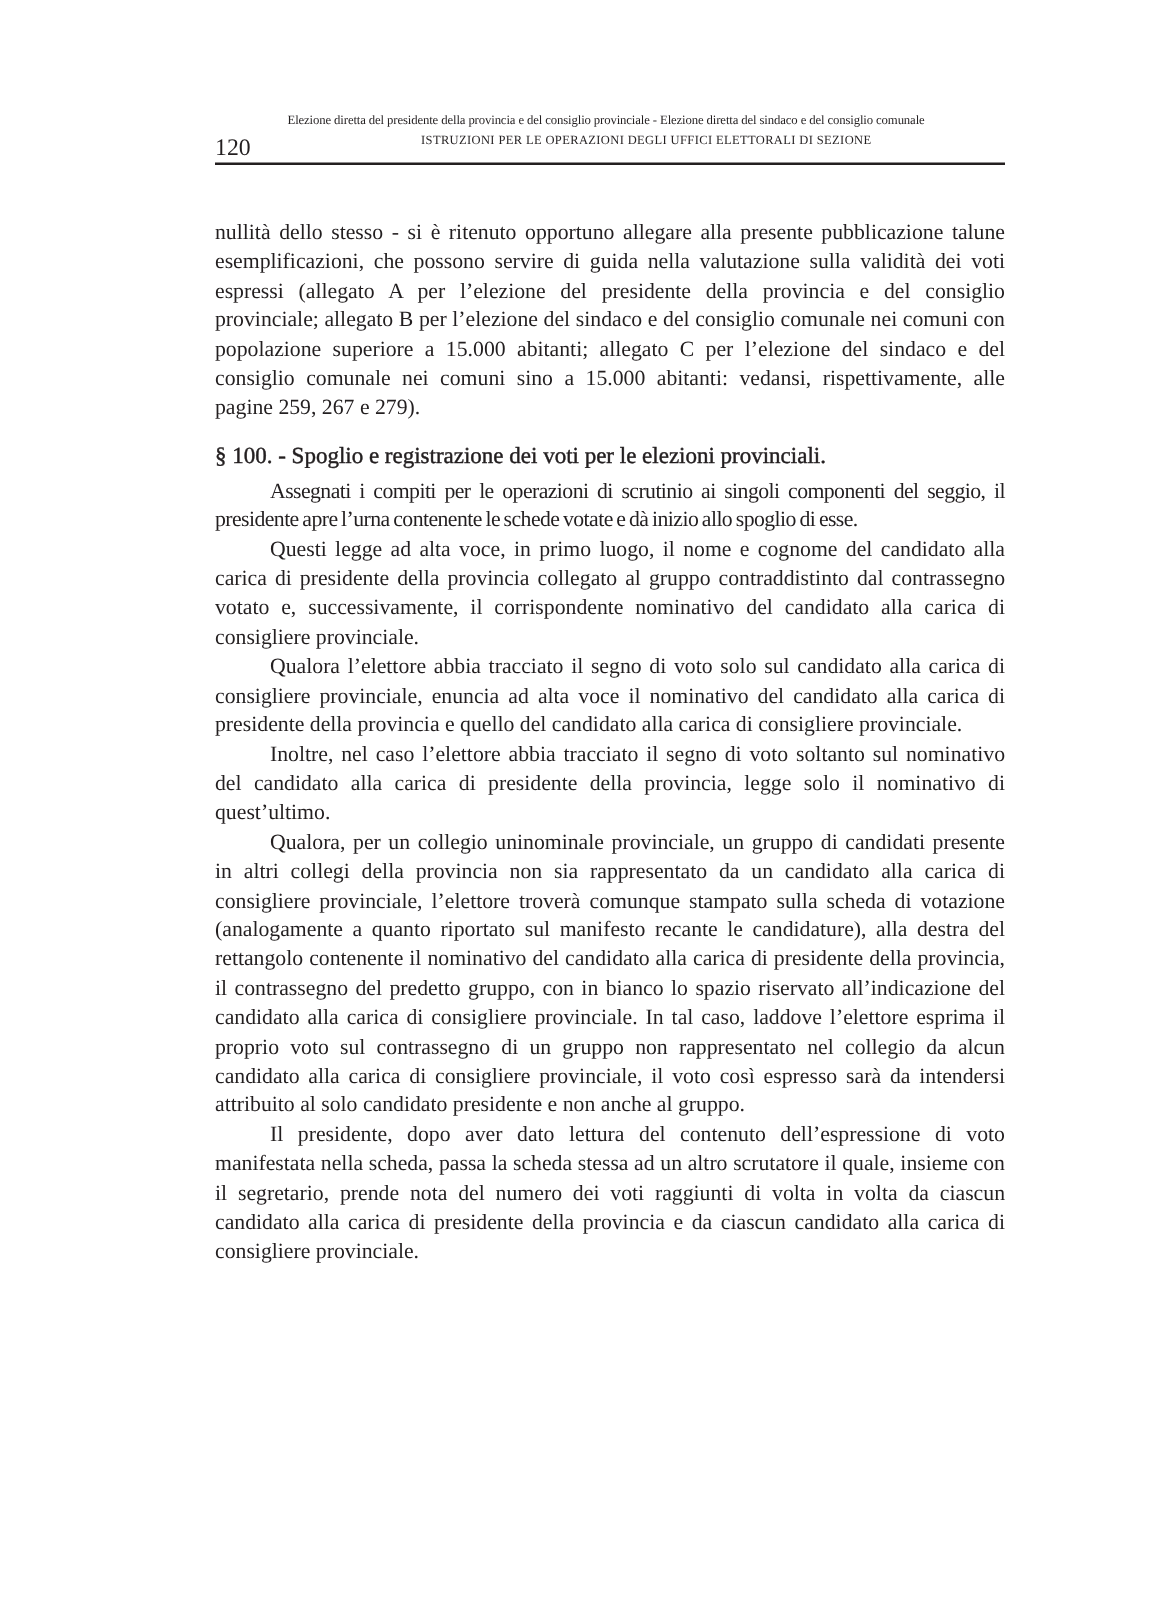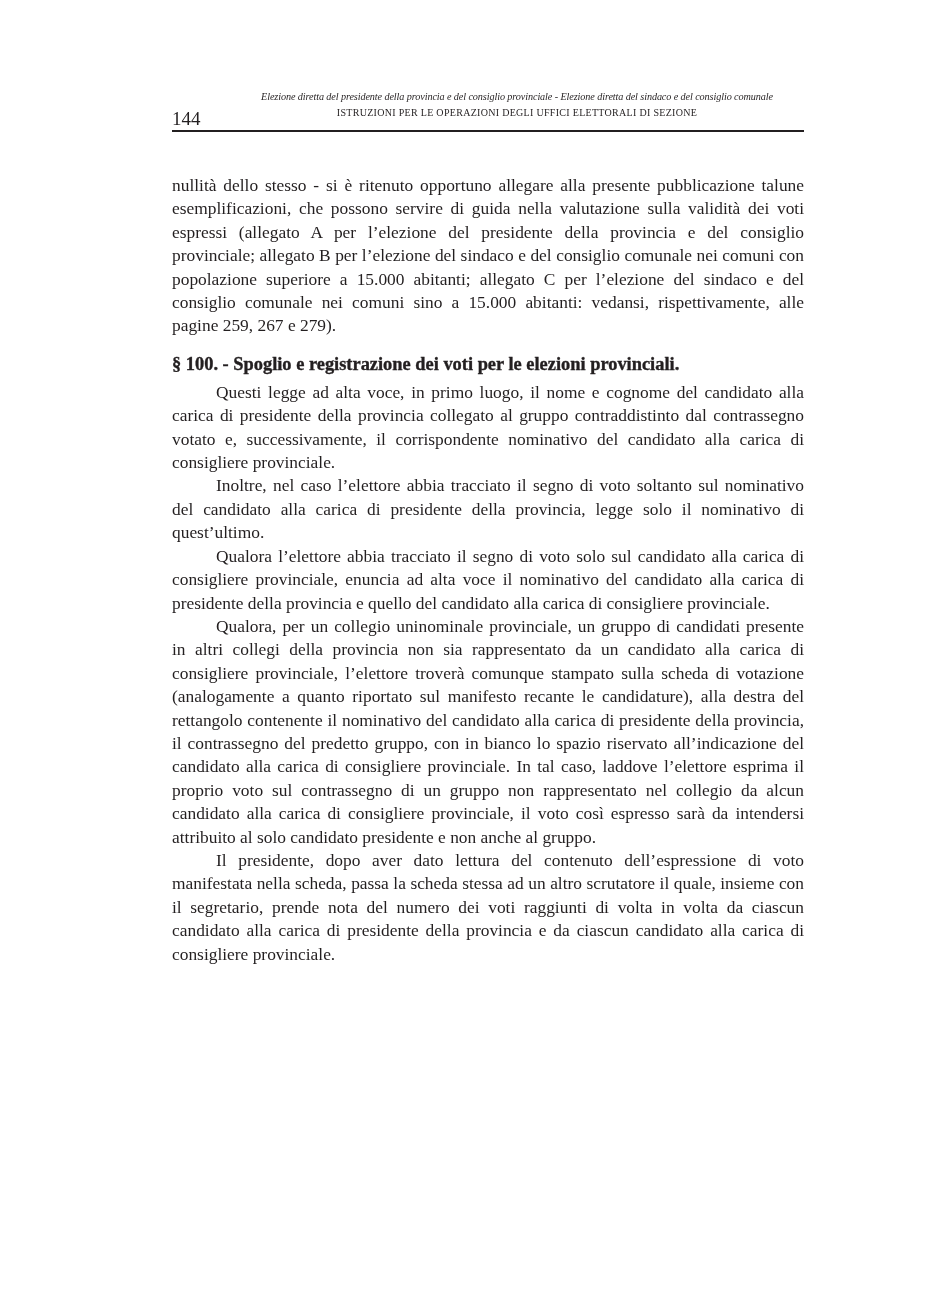--- a/index.html
+++ b/index.html
@@ -12,54 +12,55 @@
   .running-head {
     position: relative; height: 42px;
     border-bottom: 2px solid #231f20;
   }
   .page-number {
     position: absolute; left: 0; bottom: 1px;
     font-size: 19px; line-height: 20px;
   }
   .head-line1 {
     position: absolute; left: 58px; right: 0; top: 3px;
-    text-align: center; font-style: italic; font-size: 10.2px; line-height: 12px;
+    text-align: left; font-size: 10.2px; line-height: 12px;
     letter-spacing: -0.1px; white-space: nowrap;
   }
   .head-line2 {
     position: absolute; left: 58px; right: 0; top: 18px;
     text-align: center; font-size: 10px; line-height: 13px; letter-spacing: 0.3px;
     white-space: nowrap;
   }
   .body { margin-top: 42px; }
   p {
     margin: 0; font-size: 17.4px; line-height: 23.4px;
     text-align: justify; hyphens: manual;
   }
   p.indent { text-indent: 44px; }
   h2 {
-    margin: 14px 0 5px 0; font-weight: bold; font-size: 18.4px; line-height: 24px;
+    margin: 14px 0 5px 0; font-weight: normal; font-size: 18.4px; line-height: 24px;
     -webkit-text-stroke: 0.35px #231f20;
   }
   .narrow { letter-spacing: -0.45px; word-spacing: -1px; }
 </style>
 </head>
 <body>
 
 <div class="page">
   <div class="running-head">
-    <span class="page-number">144</span>
+    <span class="page-number">120</span>
     <div class="head-line1">Elezione diretta del presidente della provincia e del consiglio provinciale - Elezione diretta del sindaco e del consiglio comunale</div>
     <div class="head-line2">ISTRUZIONI PER LE OPERAZIONI DEGLI UFFICI ELETTORALI DI SEZIONE</div>
   </div>
 
   <div class="body">
     <p>nullità dello stesso - si è ritenuto opportuno allegare alla presente pubblicazione talune esemplificazioni, che possono servire di guida nella valutazione sulla validità dei voti espressi (allegato A per l’elezione del presidente della provincia e del consiglio provinciale; allegato B per l’elezione del sindaco e del consiglio comunale nei comuni con popolazione superiore a 15.000 abitanti; allegato C per l’elezione del sindaco e del consiglio comunale nei comuni sino a 15.000 abitanti: vedansi, rispettivamente, alle pagine 259, 267 e 279).</p>
 
     <h2>§ 100. - Spoglio e registrazione dei voti per le elezioni provinciali.</h2>
 
+    <p class="indent narrow">Assegnati i compiti per le operazioni di scrutinio ai singoli componenti del seggio, il presidente apre l’urna contenente le schede votate e dà inizio allo spoglio di esse.</p>
     <p class="indent">Questi legge ad alta voce, in primo luogo, il nome e cognome del candidato alla carica di presidente della provincia collegato al gruppo contraddistinto dal contrassegno votato e, successivamente, il corrispondente nominativo del candidato alla carica di consigliere provinciale.</p>
+    <p class="indent">Qualora l’elettore abbia tracciato il segno di voto solo sul candidato alla carica di consigliere provinciale, enuncia ad alta voce il nominativo del candidato alla carica di presidente della provincia e quello del candidato alla carica di consigliere provinciale.</p>
     <p class="indent">Inoltre, nel caso l’elettore abbia tracciato il segno di voto soltanto sul nominativo del candidato alla carica di presidente della provincia, legge solo il nominativo di quest’ultimo.</p>
-    <p class="indent">Qualora l’elettore abbia tracciato il segno di voto solo sul candidato alla carica di consigliere provinciale, enuncia ad alta voce il nominativo del candidato alla carica di presidente della provincia e quello del candidato alla carica di consigliere provinciale.</p>
     <p class="indent">Qualora, per un collegio uninominale provinciale, un gruppo di candidati presente in altri collegi della provincia non sia rappresentato da un candidato alla carica di consigliere provinciale, l’elettore troverà comunque stampato sulla scheda di votazione (analogamente a quanto riportato sul manifesto recante le candidature), alla destra del rettangolo contenente il nominativo del candidato alla carica di presidente della provincia, il contrassegno del predetto gruppo, con in bianco lo spazio riservato all’indicazione del candidato alla carica di consigliere provinciale. In tal caso, laddove l’elettore esprima il proprio voto sul contrassegno di un gruppo non rappresentato nel collegio da alcun candidato alla carica di consigliere provinciale, il voto così espresso sarà da intendersi attribuito al solo candidato presidente e non anche al gruppo.</p>
     <p class="indent">Il presidente, dopo aver dato lettura del contenuto dell’espressione di voto manifestata nella scheda, passa la scheda stessa ad un altro scrutatore il quale, insieme con il segretario, prende nota del numero dei voti raggiunti di volta in volta da ciascun candidato alla carica di presidente della provincia e da ciascun candidato alla carica di consigliere provinciale.</p>
   </div>
 </div>
 
 </body></html>

